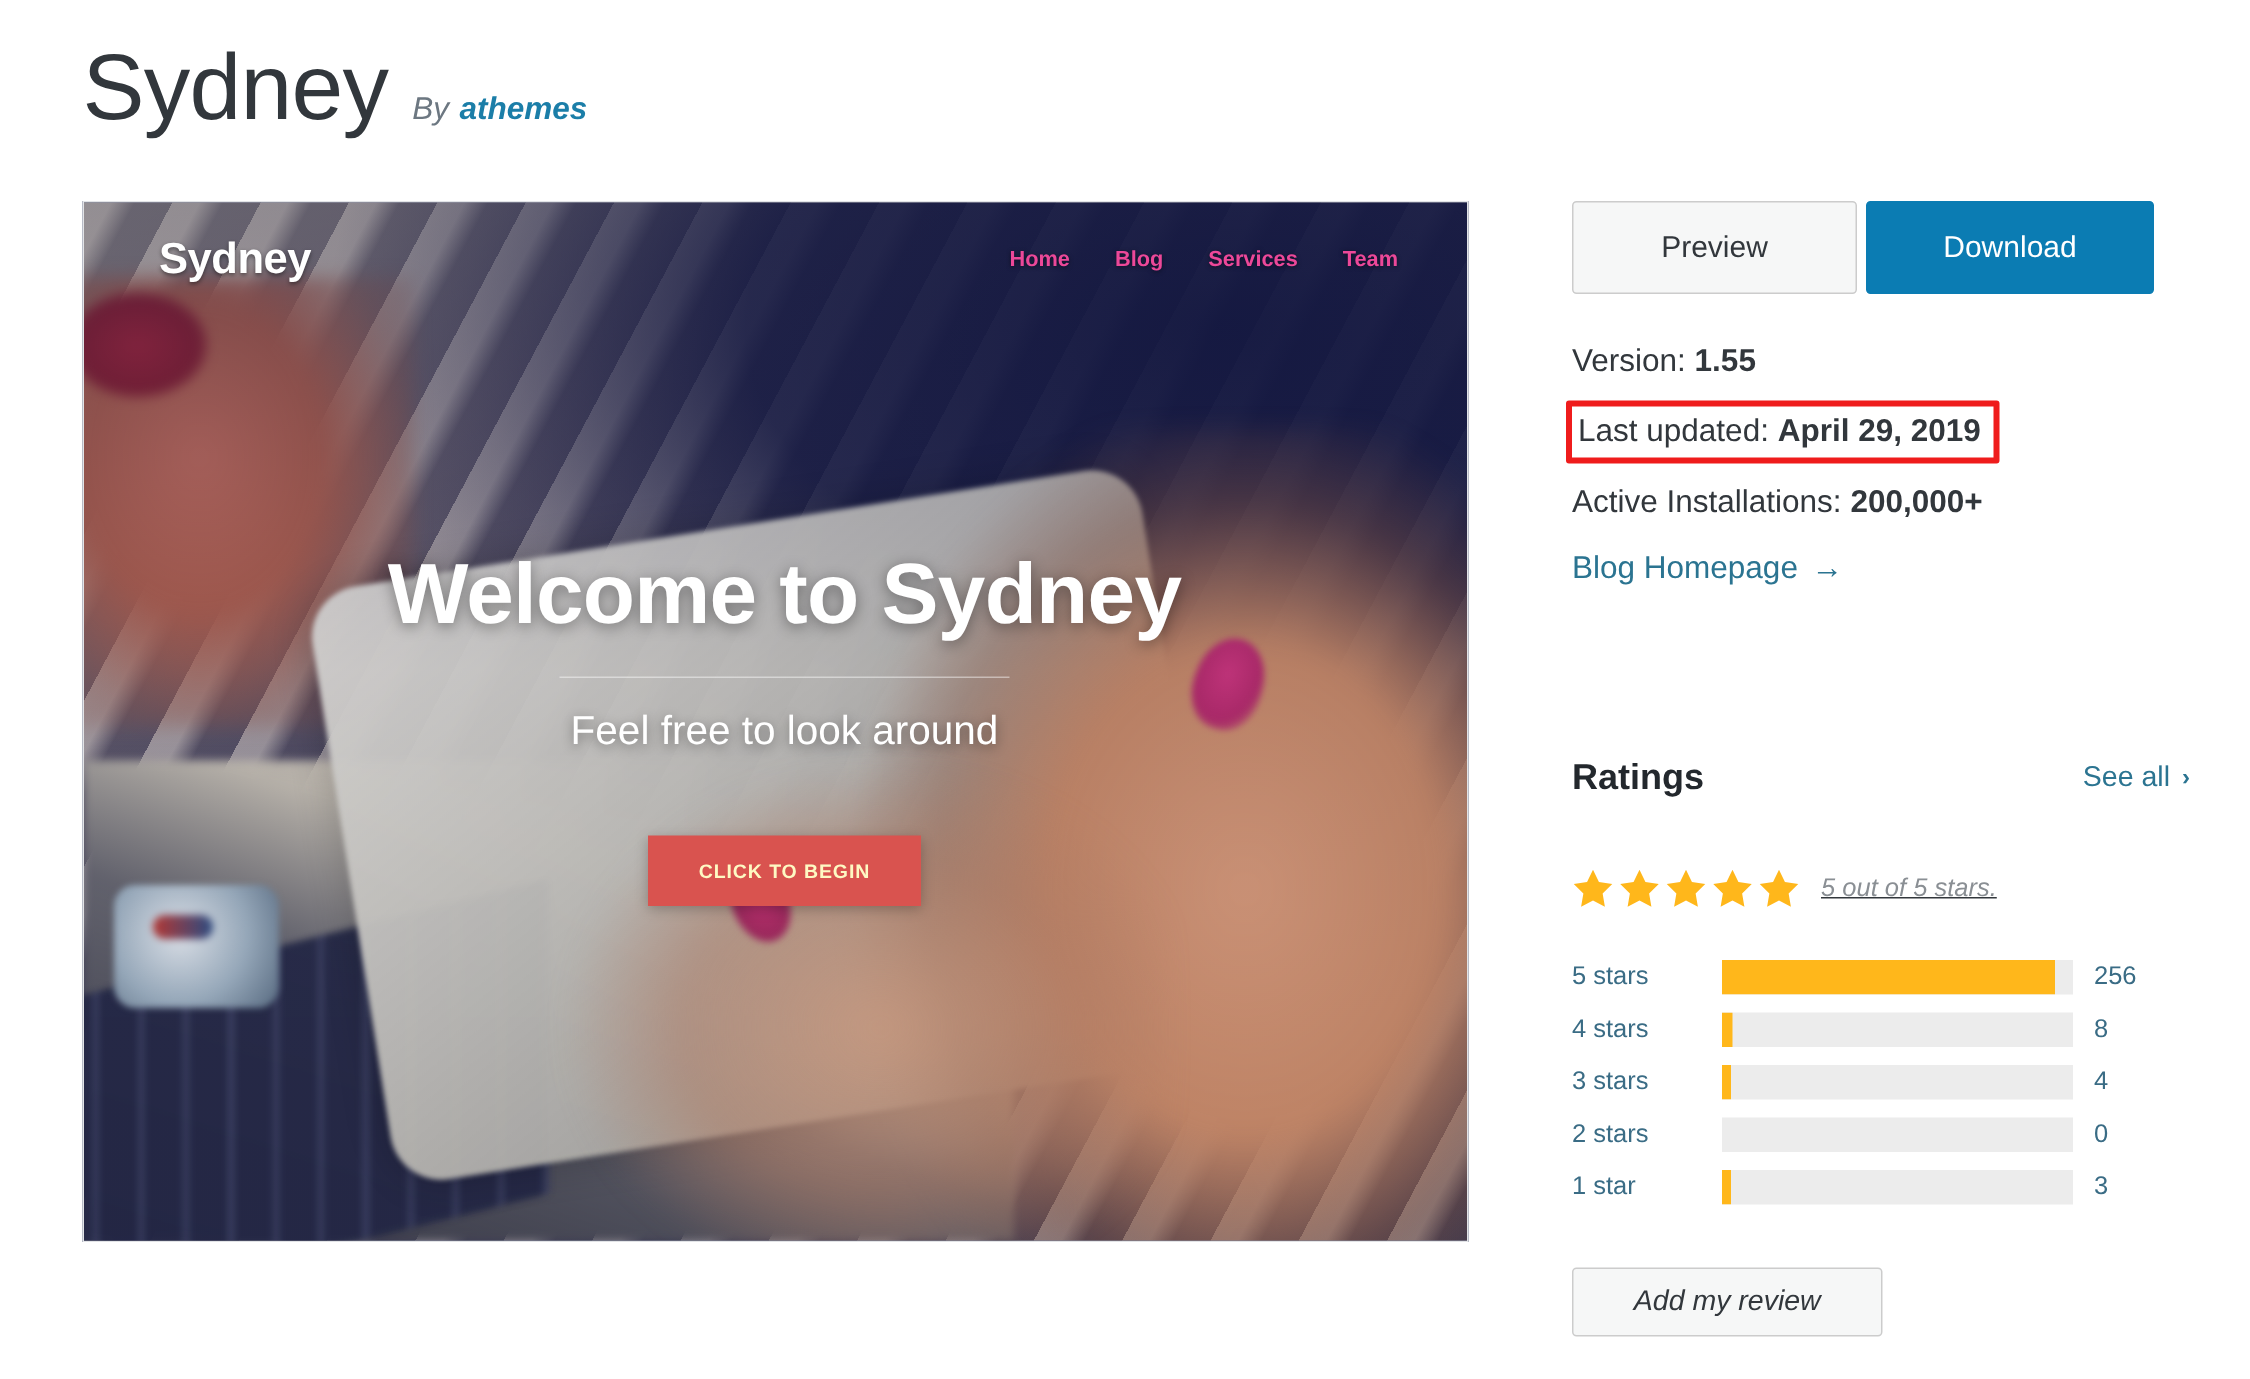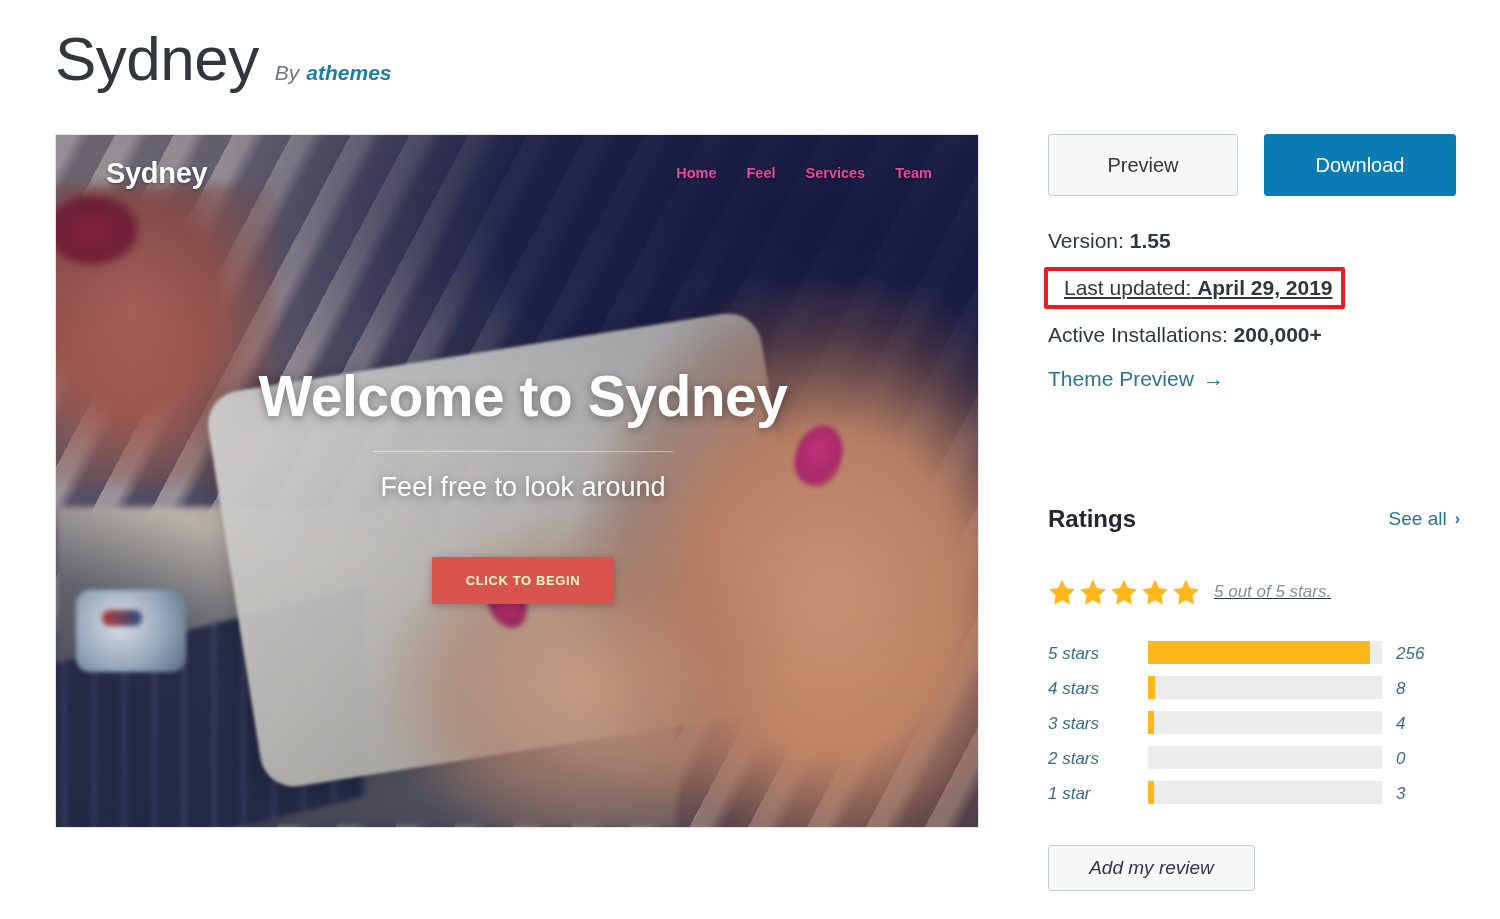--- a/index.html
+++ b/index.html
@@ -278,21 +278,21 @@
 
   
   .sidebar {
     position: absolute;
     left: 1048px;
     top: 134px;
     width: 412px;
   }
   .action-row {
     display: flex;
-    gap: 26px;
+    gap: 6px;
   }
   .btn {
     font-family: "Liberation Sans", sans-serif;
     font-size: 20px;
     border-radius: 3px;
     cursor: pointer;
     line-height: 1;
   }
   .btn-preview {
     width: 190px;
@@ -318,25 +318,24 @@
     color: #32373c;
     margin-bottom: 22px;
     white-space: nowrap;
   }
   .meta-line .value {
     font-weight: bold;
   }
   .meta-highlight {
     position: relative;
     display: inline-block;
-    padding: 6px 8px 7px 16px;
+    padding: 6px 8px 7px 4px;
     margin: -6px 0 -7px -4px;
     border: 4px solid #ef1c1c;
     border-radius: 2px;
-    text-decoration: underline;
   }
   .homepage-link {
     font-size: 21px;
     color: #2b7491;
     text-decoration: none;
     cursor: pointer;
     display: inline-flex;
     align-items: center;
     gap: 9px;
   }
@@ -392,24 +391,23 @@
     font-size: 17px;
     font-style: italic;
     color: #8a8f94;
   }
 
   .bars {
     margin-top: 32px;
   }
   .bar-row {
     display: flex;
-    align-items: flex-end;
+    align-items: center;
     height: 26px;
     margin-bottom: 9px;
-    font-style: italic;
   }
   .bar-label {
     width: 100px;
     font-size: 17px;
     color: #3a6c85;
     cursor: pointer;
   }
   .bar-track {
     width: 234px;
     height: 23px;
@@ -469,21 +467,21 @@
   <div class="photo-hand"></div>
   <div class="photo-hand2"></div>
   <div class="photo-nail2"></div>
   <div class="photo-nail3"></div>
   <div class="photo-overlay"></div>
 
   <div class="theme-nav">
     <div class="theme-logo">Sydney</div>
     <div class="theme-menu">
       <span class="theme-menu-item">Home</span>
-      <span class="theme-menu-item">Feel</span>
+      <span class="theme-menu-item">Blog</span>
       <span class="theme-menu-item">Services</span>
       <span class="theme-menu-item">Team</span>
     </div>
   </div>
 
   <div class="hero">
     <div class="hero-title">Welcome to Sydney</div>
     <div class="hero-rule"></div>
     <div class="hero-sub">Feel free to look around</div>
     <button class="hero-cta">CLICK TO BEGIN</button>
@@ -508,21 +506,21 @@
         <span class="value">April 29, 2019</span>
       </span>
     </div>
 
     <div class="meta-line">
       <span>Active Installations:</span>
       <span class="value">200,000+</span>
     </div>
 
     <a class="homepage-link">
-      <span>Theme Preview</span>
+      <span>Blog Homepage</span>
       <span>→</span>
     </a>
   </div>
 </div>
 
 <div class="ratings">
   <div class="ratings-head">
     <span class="ratings-title">Ratings</span>
     <a class="see-all">
       <span>See all</span>

